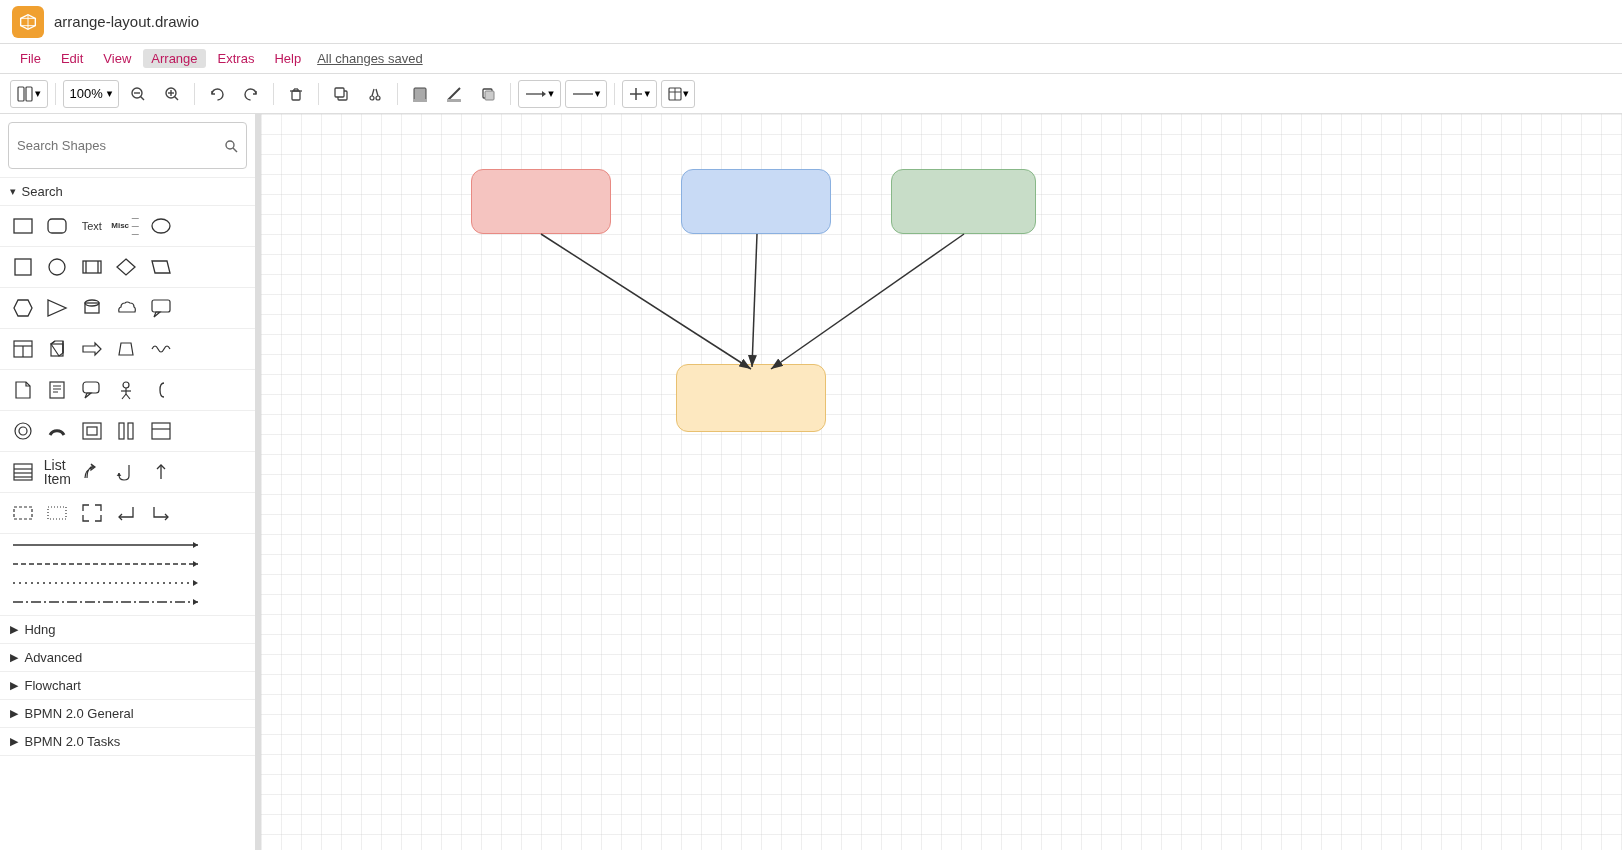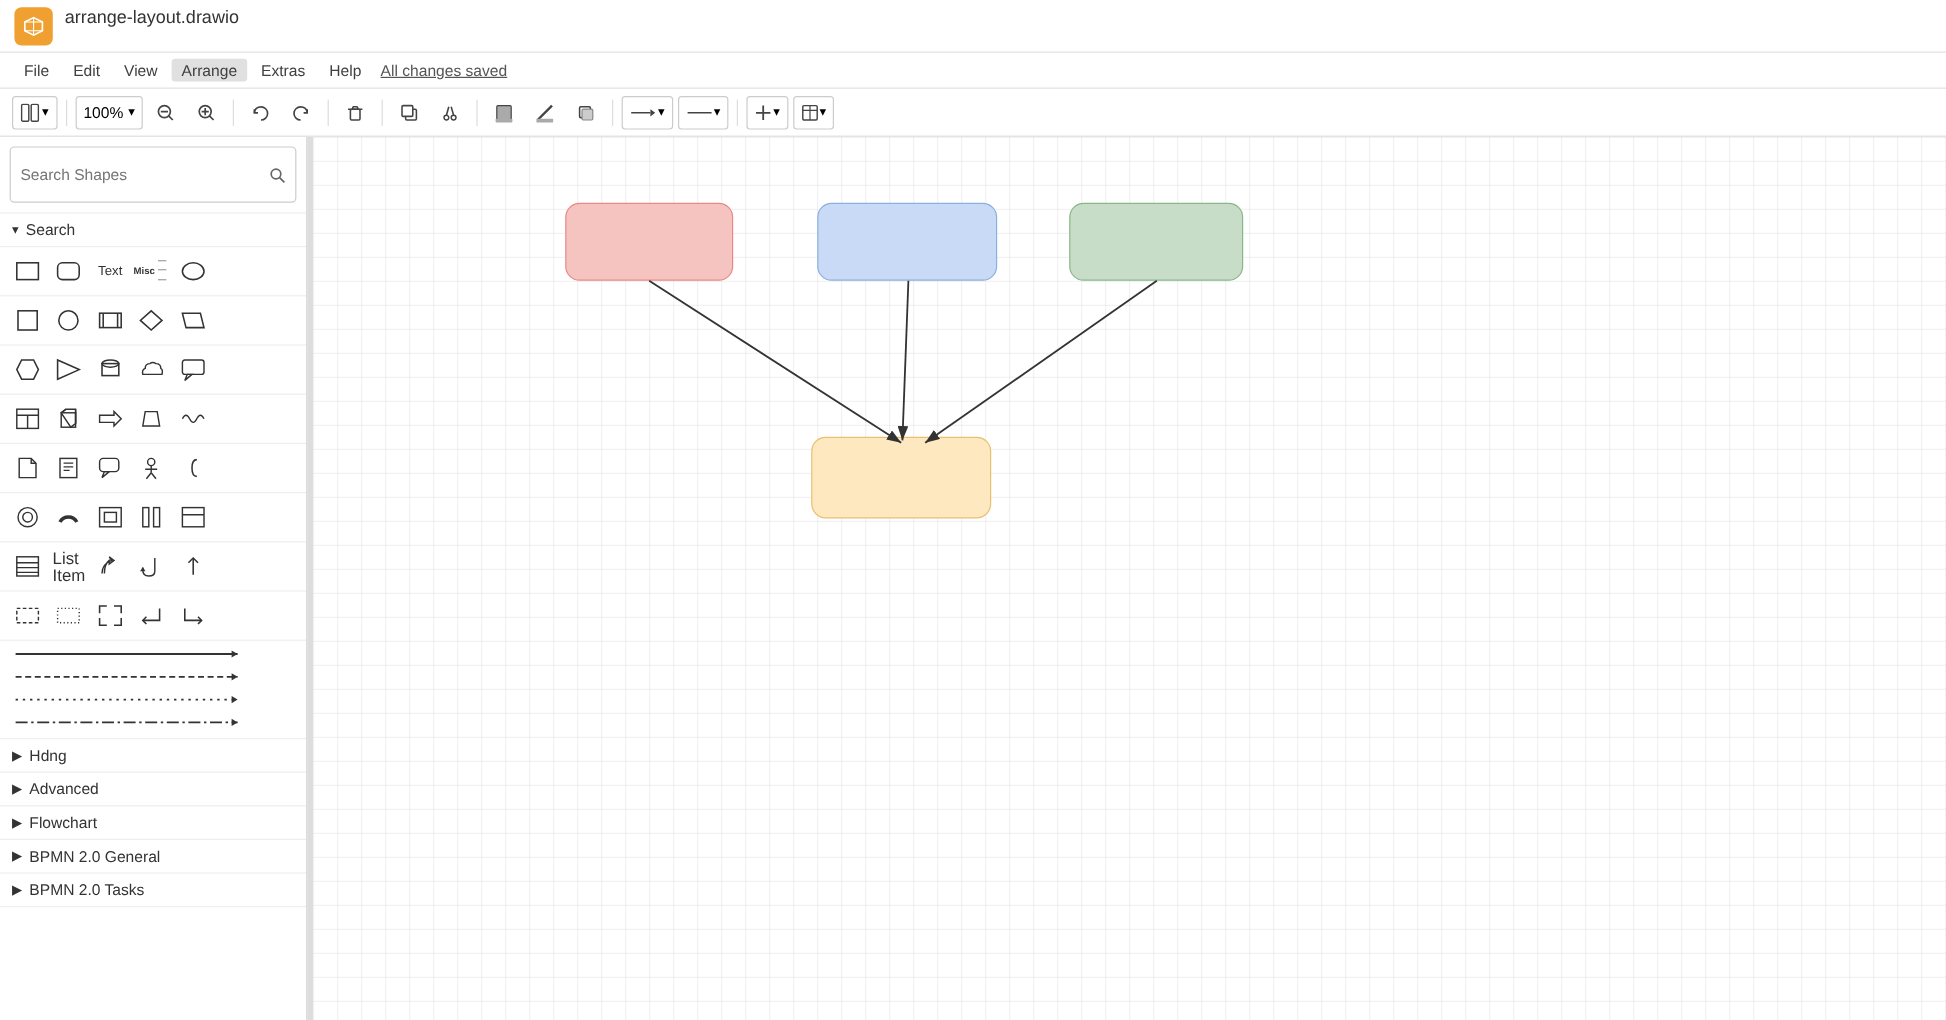--- a/index.html
+++ b/index.html
@@ -1,38 +1,38 @@
 <!DOCTYPE html>
 <html><head>
   <meta charset="utf-8">
   <style>
     * { box-sizing: border-box; margin: 0; padding: 0; }
     body { font-family: Arial, sans-serif; font-size: 13px; background: #f5f5f5; overflow: hidden; width: 1622px; height: 850px; display: flex; flex-direction: column; }
 
     
     #title-bar {
-      display: flex; align-items: flex-start; padding: 6px 12px; background: #fff;
+      display: flex; align-items: center; padding: 6px 12px; background: #fff;
       border-bottom: 1px solid #ddd; height: 44px;
     }
     #app-logo {
       width: 32px; height: 32px; background: #f0a030; border-radius: 6px;
       display: flex; align-items: center; justify-content: center;
       margin-right: 10px; flex-shrink: 0;
     }
     #app-logo svg { width: 22px; height: 22px; }
     #title-text { font-size: 15px; font-weight: normal; color: #333; }
 
     
     #menu-bar {
       display: flex; align-items: center; padding: 0 12px; background: #fff;
       border-bottom: 1px solid #ddd; height: 30px; gap: 4px;
     }
     .menu-item {
       padding: 2px 8px; cursor: pointer; border-radius: 3px;
-      font-size: 13px; color: #404040; user-select: none;
+      font-size: 13px; color: #be185d; user-select: none;
     }
     .menu-item.active { background: #e0e0e0; font-weight: 500; }
     #save-status { margin-left: 4px; color: #555; font-size: 13px; text-decoration: underline; }
 
     
     #toolbar {
       display: flex; align-items: center; padding: 4px 10px; background: #fff;
       border-bottom: 1px solid #ddd; height: 40px; gap: 4px;
     }
     .tb-btn {

